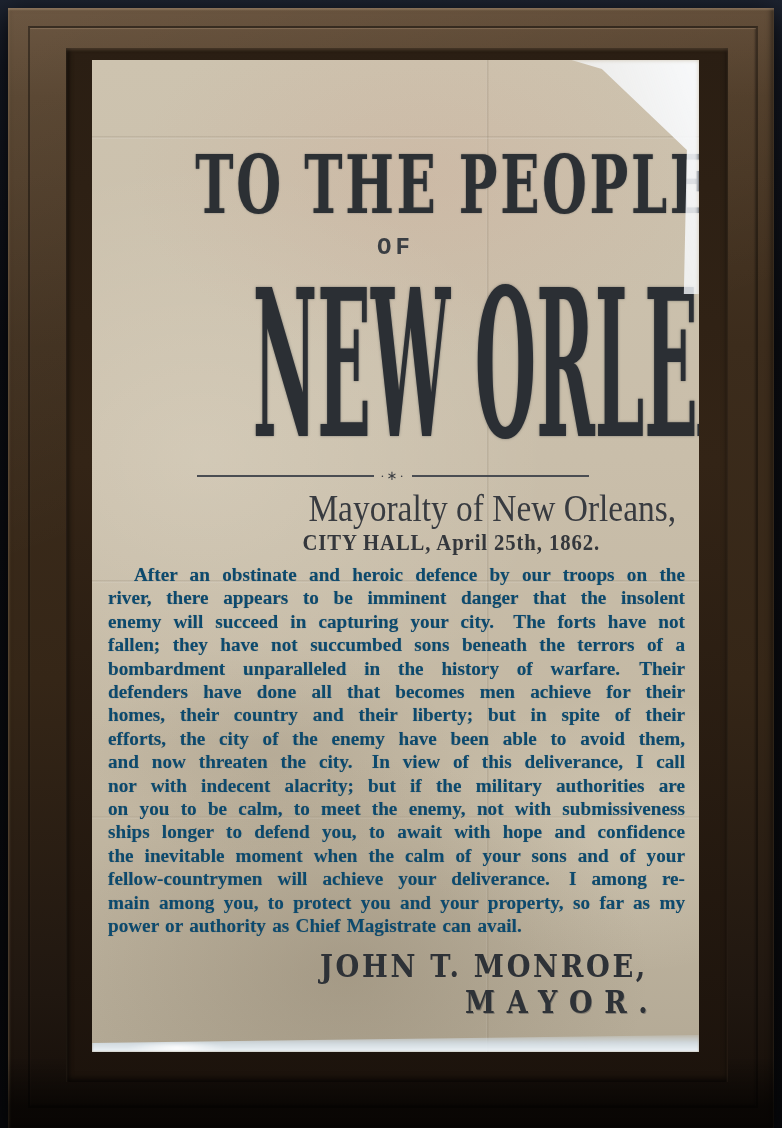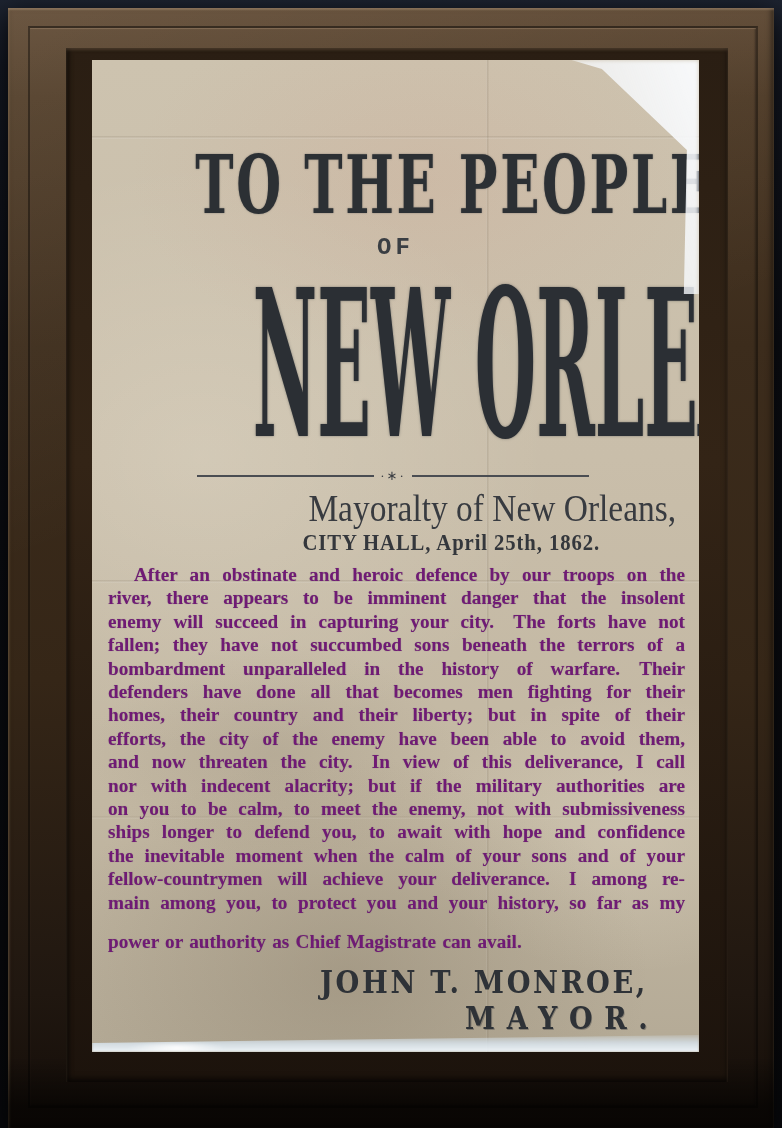--- a/index.html
+++ b/index.html
@@ -116,26 +116,26 @@
   .cityhall{
     margin-top:1px;text-align:right;padding-right:110px;white-space:nowrap;
     font-family:"Liberation Serif", serif;font-weight:bold;
     font-size:23px;line-height:26px;letter-spacing:1px;
     transform:scale(.9,1);transform-origin:right center;
     color:#34373c;
   }
   .body{
     margin:7px 14px 0 16px;
     font-family:"Liberation Serif", serif;font-weight:bold;
-    font-size:19.2px;line-height:23.4px;color:#701a75;
+    font-size:19.2px;line-height:23.4px;color:#0c4a6e;
     text-shadow:0 0 1px rgba(56,60,66,.4);
   }
   .body .body-line{text-align:justify;text-align-last:justify;word-spacing:1.5px;}
   .body .body-line:first-child{text-indent:26px;}
-  .body .body-line.last{text-align-last:left;margin-top:16px;}
+  .body .body-line.last{text-align-last:left;}
   .sig-name{
     margin-top:11px;text-align:right;padding-right:58px;white-space:nowrap;
     font-family:"DejaVu Serif", serif;font-weight:bold;
     font-size:31px;line-height:34px;letter-spacing:3px;
     transform:scale(.88,1);transform-origin:right center;
     color:#2e3237;
   }
   .sig-title{
     margin-top:2px;text-align:right;padding-right:44px;white-space:nowrap;
     font-family:"DejaVu Serif", serif;font-weight:bold;
@@ -173,30 +173,30 @@
 
       <div class="mayoralty">Mayoralty of New Orleans,</div>
       <div class="cityhall">CITY HALL, April 25th, 1862.</div>
 
       <div class="body">
           <div class="body-line">After an obstinate and heroic defence by our troops on the</div>
           <div class="body-line">river, there appears to be imminent danger that the insolent</div>
           <div class="body-line">enemy will succeed in capturing your city. The forts have not</div>
           <div class="body-line">fallen; they have not succumbed sons beneath the terrors of a</div>
           <div class="body-line">bombardment unparalleled in the history of warfare. Their</div>
-          <div class="body-line">defenders have done all that becomes men fighting for their</div>
+          <div class="body-line">defenders have done all that becomes men achieve for their</div>
           <div class="body-line">homes, their country and their liberty; but in spite of their</div>
           <div class="body-line">efforts, the city of the enemy have been able to avoid them,</div>
           <div class="body-line">and now threaten the city. In view of this deliverance, I call</div>
           <div class="body-line">nor with indecent alacrity; but if the military authorities are</div>
           <div class="body-line">on you to be calm, to meet the enemy, not with submissiveness</div>
           <div class="body-line">ships longer to defend you, to await with hope and confidence</div>
           <div class="body-line">the inevitable moment when the calm of your sons and of your</div>
           <div class="body-line">fellow-countrymen will achieve your deliverance. I among re-</div>
-          <div class="body-line">main among you, to protect you and your history, so far as my</div>
+          <div class="body-line">main among you, to protect you and your property, so far as my</div>
           <div class="body-line last">power or authority as Chief Magistrate can avail.</div>
         </div>
 
       <div class="sig-name">JOHN T. MONROE,</div>
       <div class="sig-title">MAYOR.</div>
     </div>
 
     <div class="glare-tr"></div>
     <div class="glare-bottom"></div>
   </div>

